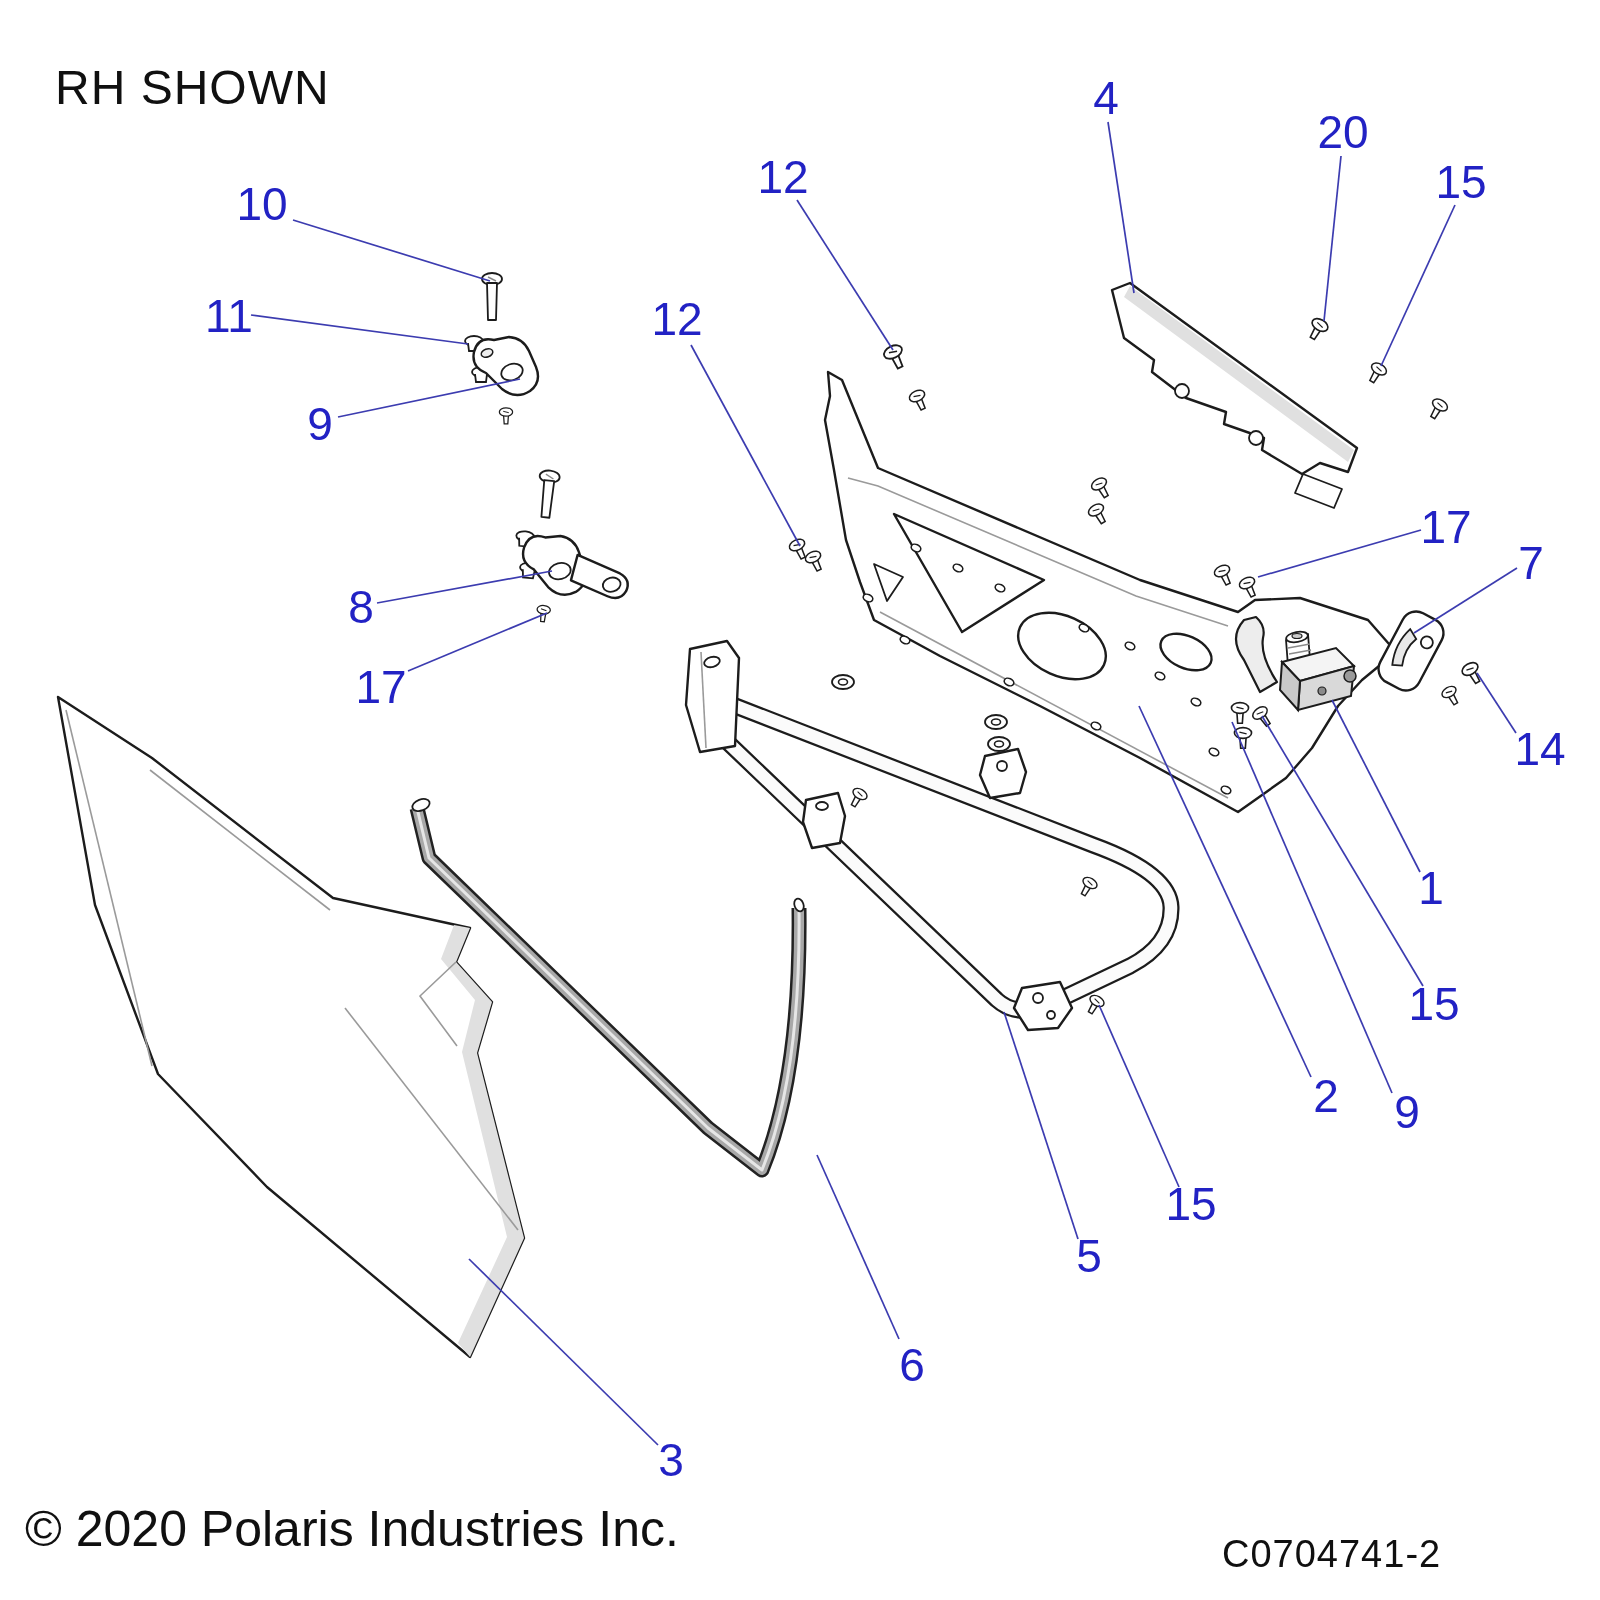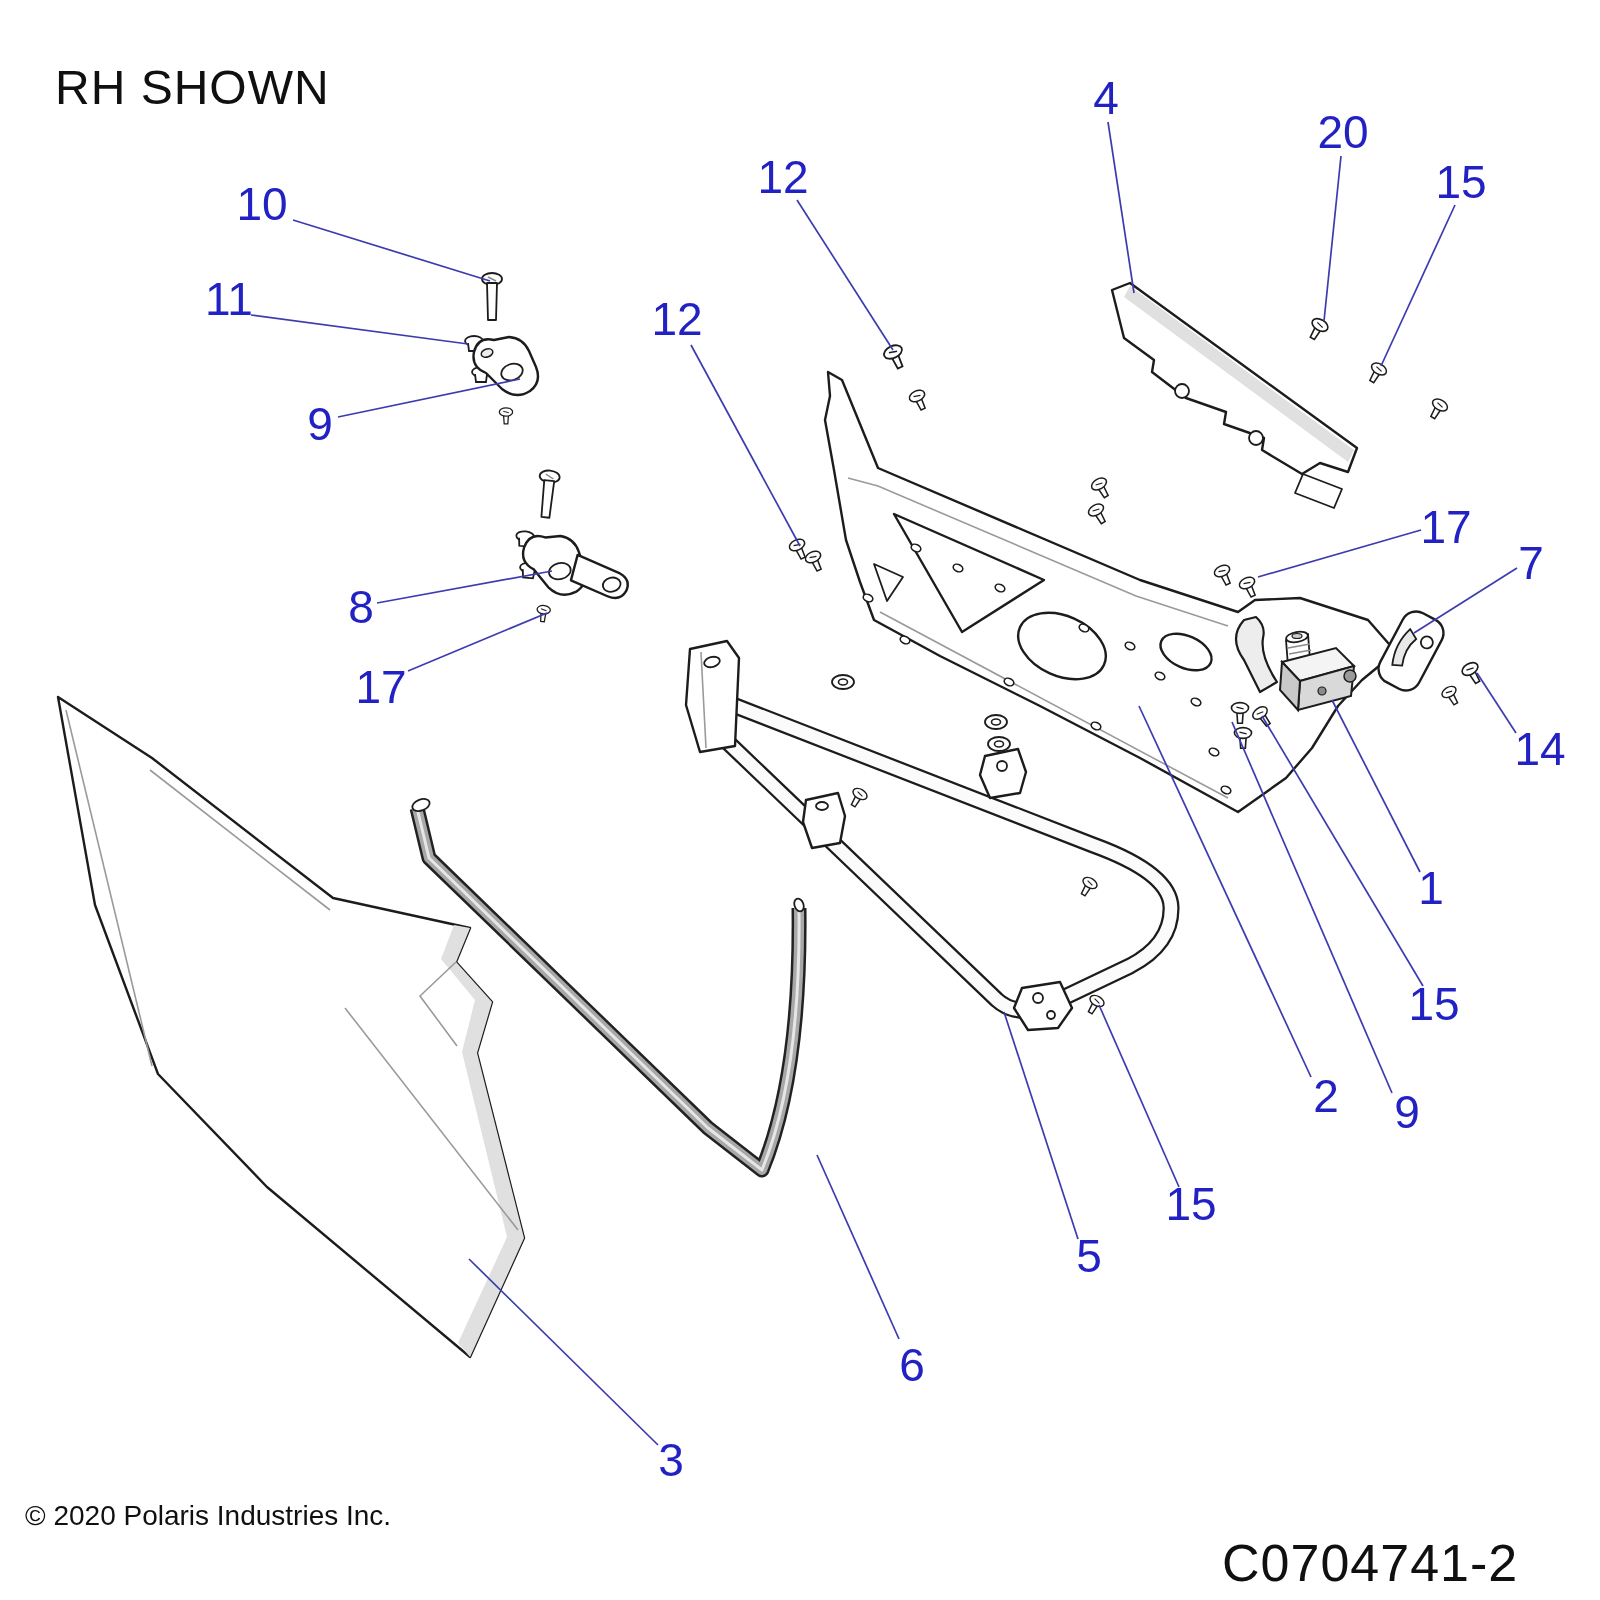--- a/index.html
+++ b/index.html
@@ -7,22 +7,22 @@
          font-family:"Liberation Sans", sans-serif;}
   .stage svg{position:absolute;left:0;top:0;}
   .part{fill:#ffffff;stroke:#1c1c1c;stroke-width:2.4;stroke-linejoin:round;stroke-linecap:round;}
   .part.thin{stroke-width:1.8;}
   .shade{fill:#e0e0e0;stroke:none;}
   .crease{fill:none;stroke:#9a9a9a;stroke-width:1.6;}
   .leader{stroke:#3c3cb0;stroke-width:1.7;}
   .txt{position:absolute;transform:translate(-50%,-50%);color:#2222c4;
        font-size:46px;line-height:1;white-space:nowrap;}
   .title{position:absolute;left:55px;top:60px;color:#101010;font-size:48px;letter-spacing:1px;}
-  .copyright{position:absolute;left:25px;top:1500px;color:#101010;font-size:28px;}
-  .drawno{position:absolute;left:1222px;top:1533px;color:#101010;font-size:52px;letter-spacing:1px;}
+  .copyright{position:absolute;left:25px;top:1500px;color:#101010;font-size:50px;}
+  .drawno{position:absolute;left:1222px;top:1533px;color:#101010;font-size:38px;letter-spacing:1px;}
 </style>
 </head>
 <body>
 
 <div class="stage">
 
 <svg width="1600" height="1600" viewBox="0 0 1600 1600">
   <defs>
     <g id="screw">
       <path d="M-3.5,4 L3.5,4 L2.6,17 L-2.6,17 Z" fill="#ffffff" stroke="#1c1c1c" stroke-width="1.8"></path>
@@ -202,21 +202,21 @@
     <line class="leader" x1="1179" y1="1187" x2="1099" y2="1005"></line>
     <line class="leader" x1="1078" y1="1239" x2="1004" y2="1012"></line>
     <line class="leader" x1="899" y1="1339" x2="817" y2="1155"></line>
     <line class="leader" x1="658" y1="1445" x2="469" y2="1259"></line>
   </g>
 </svg>
 
   <div class="title">RH SHOWN</div>
 
   <div class="txt" style="left:262px;top:204px">10</div>
-  <div class="txt" style="left:229px;top:299px">11</div>
+  <div class="txt" style="left:229px;top:316px">11</div>
   <div class="txt" style="left:320px;top:424px">9</div>
   <div class="txt" style="left:361px;top:607px">8</div>
   <div class="txt" style="left:381px;top:687px">17</div>
   <div class="txt" style="left:783px;top:177px">12</div>
   <div class="txt" style="left:677px;top:319px">12</div>
   <div class="txt" style="left:1106px;top:98px">4</div>
   <div class="txt" style="left:1343px;top:132px">20</div>
   <div class="txt" style="left:1461px;top:182px">15</div>
   <div class="txt" style="left:1446px;top:527px">17</div>
   <div class="txt" style="left:1531px;top:563px">7</div>

